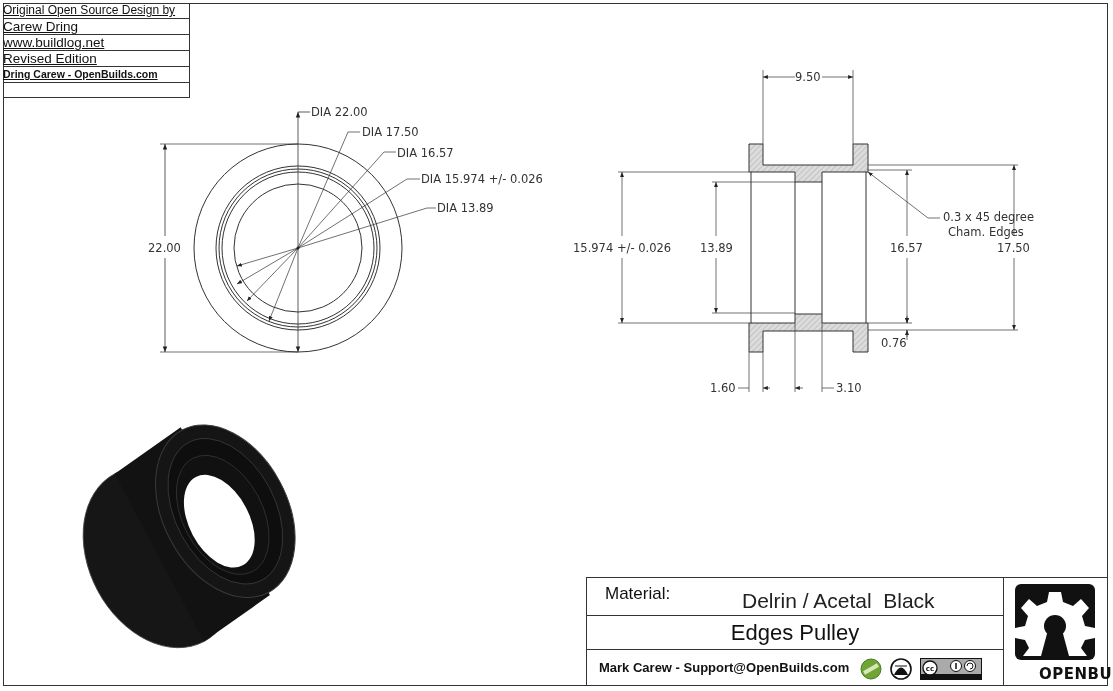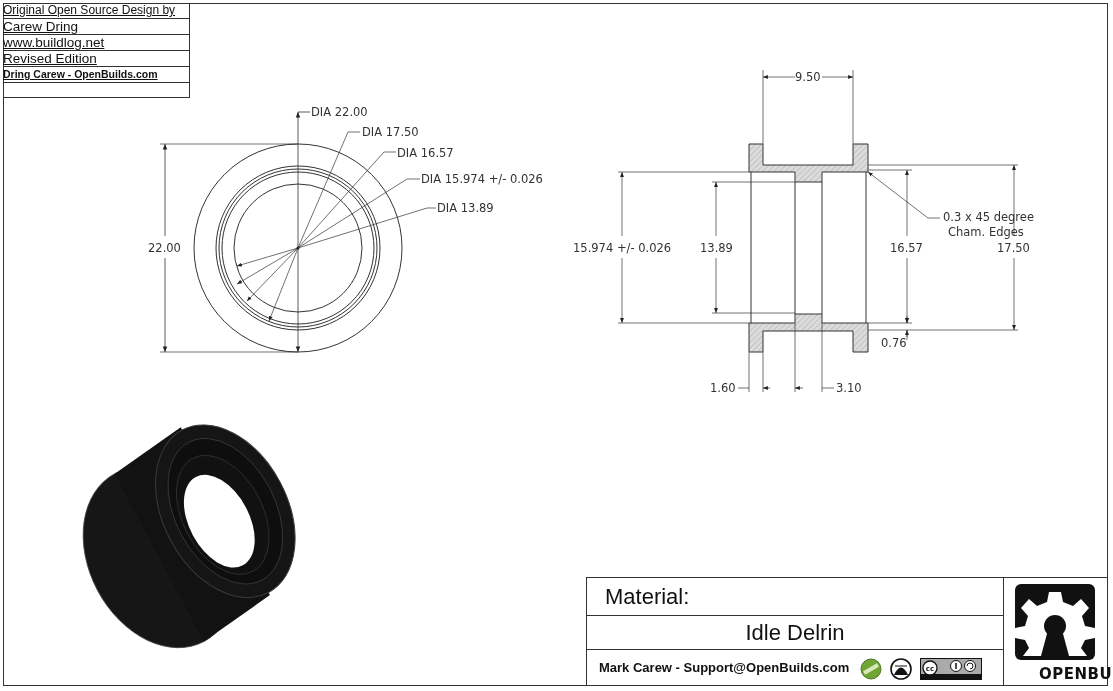--- a/index.html
+++ b/index.html
@@ -12,21 +12,21 @@
   .credit .r4{font-size:10.5px;font-weight:bold;border-bottom:none;}
   .credit .pad{height:14px;border-top:1px solid #333;}
   svg.drawing{position:absolute;left:0;top:0;}
   .dim{font-family:"DejaVu Sans",sans-serif;font-size:11.5px;fill:#333;}
   .titleblock{position:absolute;left:586px;top:577px;width:522px;height:109px;border-top:1px solid #333;border-left:1px solid #333;box-sizing:border-box;}
   .tb-main{position:absolute;left:0;top:0;width:416px;height:108px;border-right:1px solid #333;}
   .tb-row{position:absolute;left:0;width:416px;border-bottom:1px solid #333;box-sizing:border-box;}
   .tb-r1{top:0;height:38px;}
   .tb-r2{top:38px;height:34px;}
   .tb-r3{top:72px;height:36px;border-bottom:none;}
-  .mat-label{position:absolute;left:18px;top:6px;font-size:22px;color:#111;}
+  .mat-label{position:absolute;left:18px;top:6px;font-size:17px;color:#111;}
   .mat-value{position:absolute;left:155px;top:11px;font-size:21px;color:#222;}
   .part-name{position:absolute;left:0;width:416px;top:4px;text-align:center;font-size:22px;color:#111;}
   .author{position:absolute;left:12px;top:10px;font-size:13px;font-weight:bold;color:#111;}
   .lic{position:absolute;top:8px;}
   .logo-box{position:absolute;left:416px;top:0;width:106px;height:108px;}
   .logo-text{position:absolute;left:0;width:106px;top:87px;text-align:center;font-size:15px;font-weight:bold;letter-spacing:0.5px;color:#111;font-family:"DejaVu Sans",sans-serif;padding-left:36px;}
 </style>
 </head>
 <body>
 
@@ -157,23 +157,24 @@
     <ellipse cx="40" cy="0" rx="50" ry="78" fill="#0e0e0e" stroke="#3a3a3a" stroke-width="0.8"></ellipse>
     <ellipse cx="36" cy="2" rx="40" ry="64" fill="#111" stroke="#333" stroke-width="0.8"></ellipse>
     <ellipse cx="30" cy="6" rx="30" ry="50" fill="#ffffff"></ellipse>
   </g>
 </svg>
 
 <div class="titleblock">
   <div class="tb-main">
     <div class="tb-row tb-r1">
       <span class="mat-label">Material:</span>
+      <span class="mat-value" style="white-space:pre">Delrin / Acetal  Black</span>
     </div>
     <div class="tb-row tb-r2">
-      <div class="part-name">Idle Delrin</div>
+      <div class="part-name">Edges Pulley</div>
     </div>
     <div class="tb-row tb-r3">
       <span class="author">Mark Carew - Support@OpenBuilds.com</span>
       <svg class="lic" style="left:273px" width="22" height="22">
         <circle cx="11" cy="11" r="10" fill="#6fa535" stroke="#4c7a22"></circle>
         <rect x="3" y="9" width="16" height="4" fill="#d9e8b8" transform="rotate(-30 11 11)"></rect>
       </svg>
       <svg class="lic" style="left:303px" width="22" height="22">
         <circle cx="11" cy="11" r="10" fill="#fff" stroke="#111" stroke-width="1.6"></circle>
         <path d="M4,17 Q11,2 18,17 Z" fill="#111"></path>

